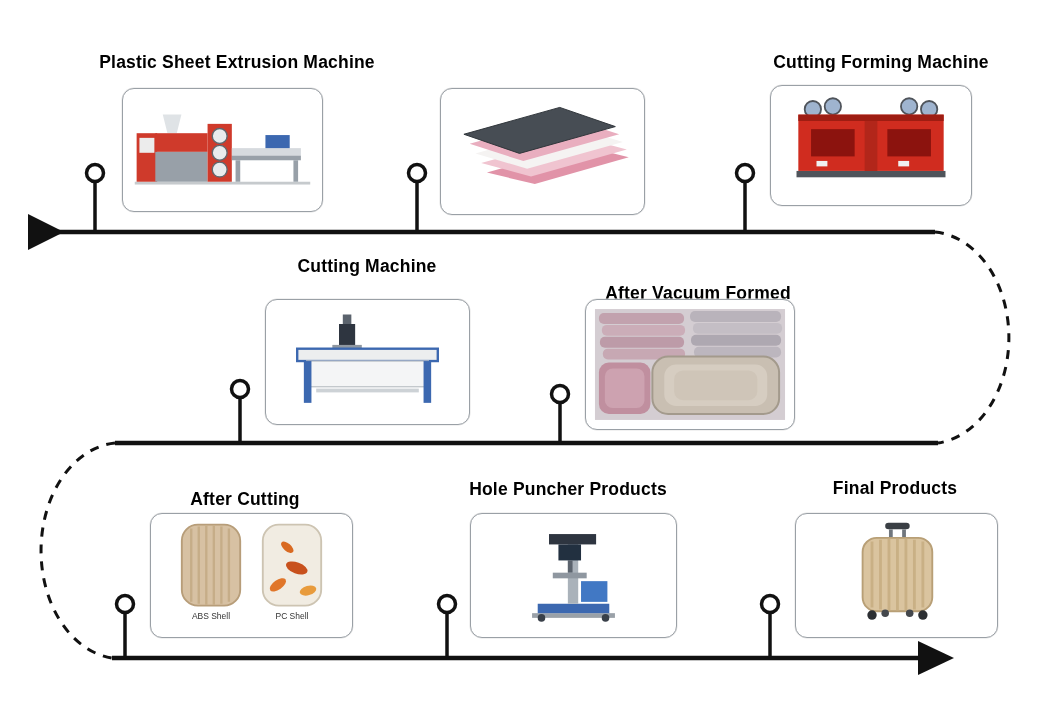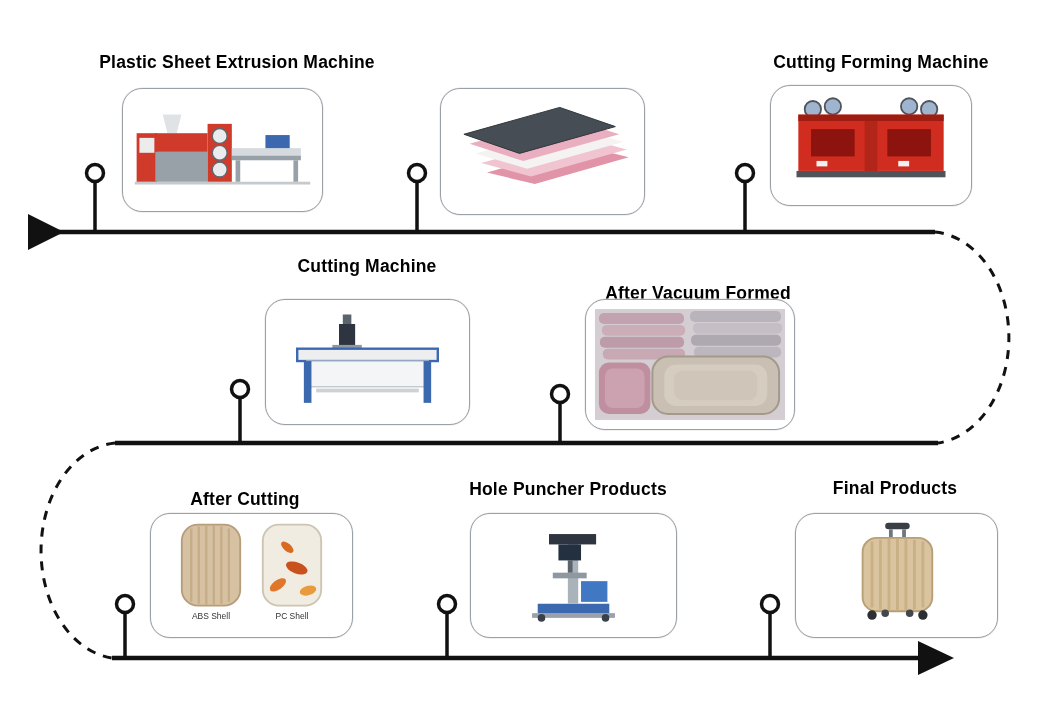--- a/index.html
+++ b/index.html
@@ -7,21 +7,21 @@
     position:relative; width:1059px; height:706px; background:#ffffff;
     font-family:"Liberation Sans", sans-serif; overflow:hidden;
   }
   .flow-layer { position:absolute; left:0; top:0; width:1059px; height:706px; }
   .step-title {
     position:absolute; width:300px; text-align:center;
     font-size:17.5px; font-weight:bold; color:#000; letter-spacing:0.2px;
   }
   .card {
     position:absolute; box-sizing:border-box; background:#ffffff;
-    border:1.5px solid #9aa0a6; border-radius:20px; padding:5px;
+    border:1.5px solid #9aa0a6; border-radius:12px; padding:5px;
     box-shadow:0 0 0 0.5px #e3e3e3;
   }
   .card svg { width:100%; height:100%; display:block; }
   
   #t1 { left:87px;  top:52px; }
   #t2 { left:393px; top:53px; }
   #t3 { left:731px; top:52px; }
   #t4 { left:217px; top:256px; }
   #t5 { left:548px; top:283px; }
   #t6 { left:95px;  top:489px; }

